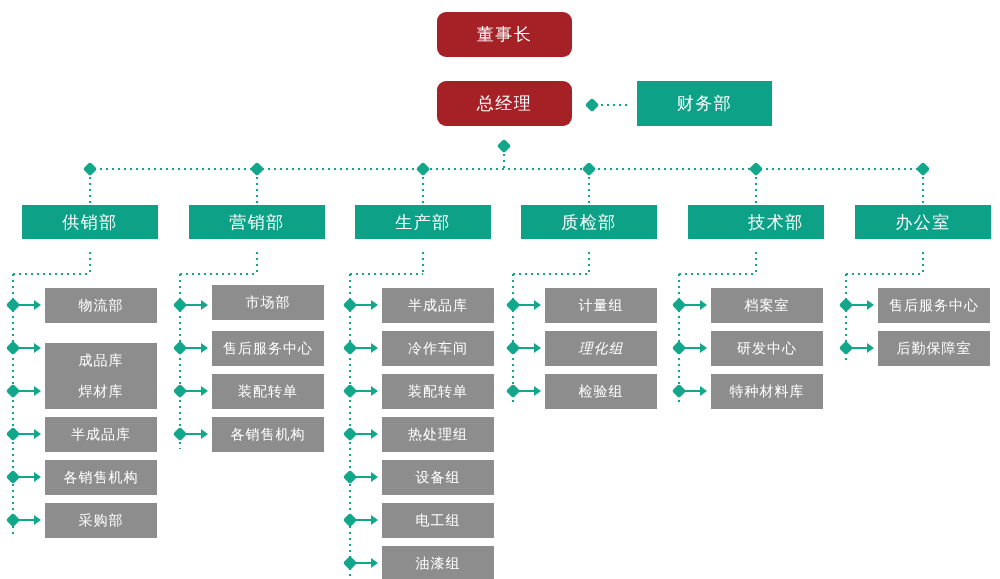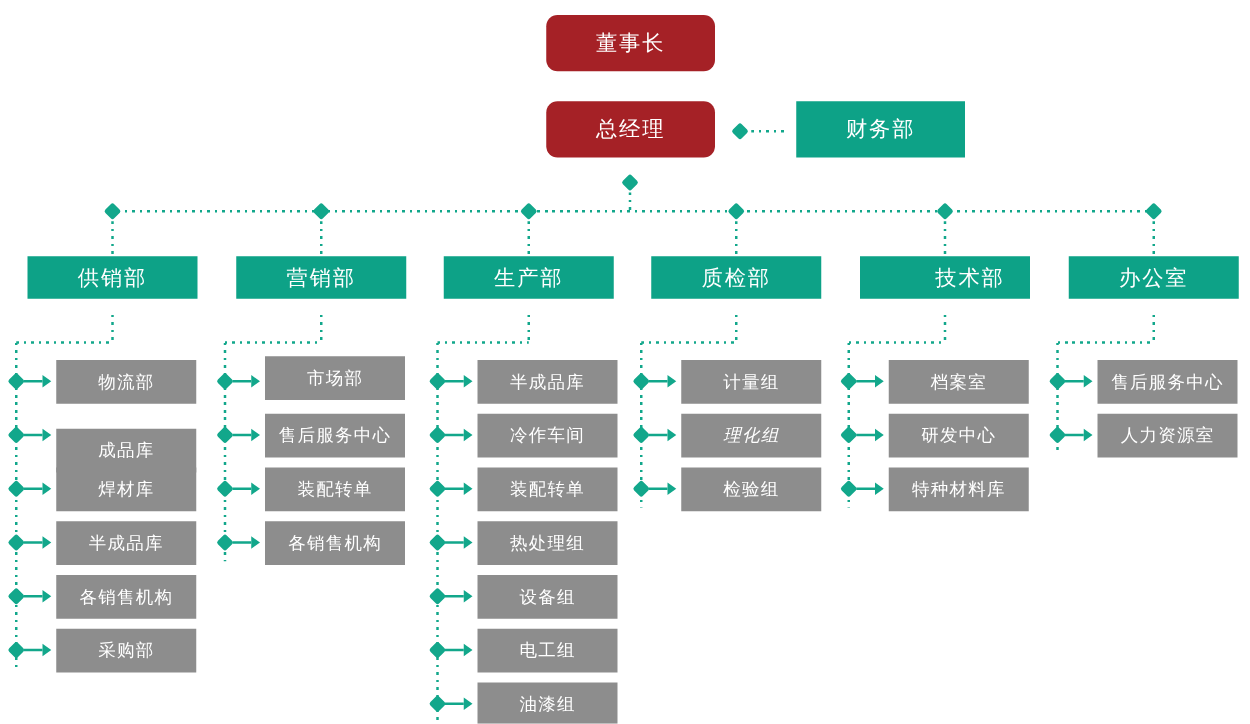--- a/index.html
+++ b/index.html
@@ -168,15 +168,15 @@
       <div class="dot-v" style="left: 922px; top: 252px; height: 22px;"></div>
       <div class="dot-h" style="left: 846px; top: 273px; width: 77px;"></div>
       <div class="dot-v" style="left: 845px; top: 274px; height: 89px;"></div>
       <div class="diamond" style="left: 841px; top: 300px;"></div>
       <div class="arrow-line" style="left: 852px; top: 304px; width: 15px;"></div>
       <div class="arrow-head" style="left: 867px; top: 300px;"></div>
       <div class="box sub" style="left: 878px; top: 288px;">售后服务中心</div>
       <div class="diamond" style="left: 841px; top: 343px;"></div>
       <div class="arrow-line" style="left: 852px; top: 347px; width: 15px;"></div>
       <div class="arrow-head" style="left: 867px; top: 343px;"></div>
-      <div class="box sub" style="left: 878px; top: 331px;">人力资源室</div>
+      <div class="box sub" style="left: 878px; top: 331px;">后勤保障室</div>
     </div>
 </div>
 
 </body></html>

